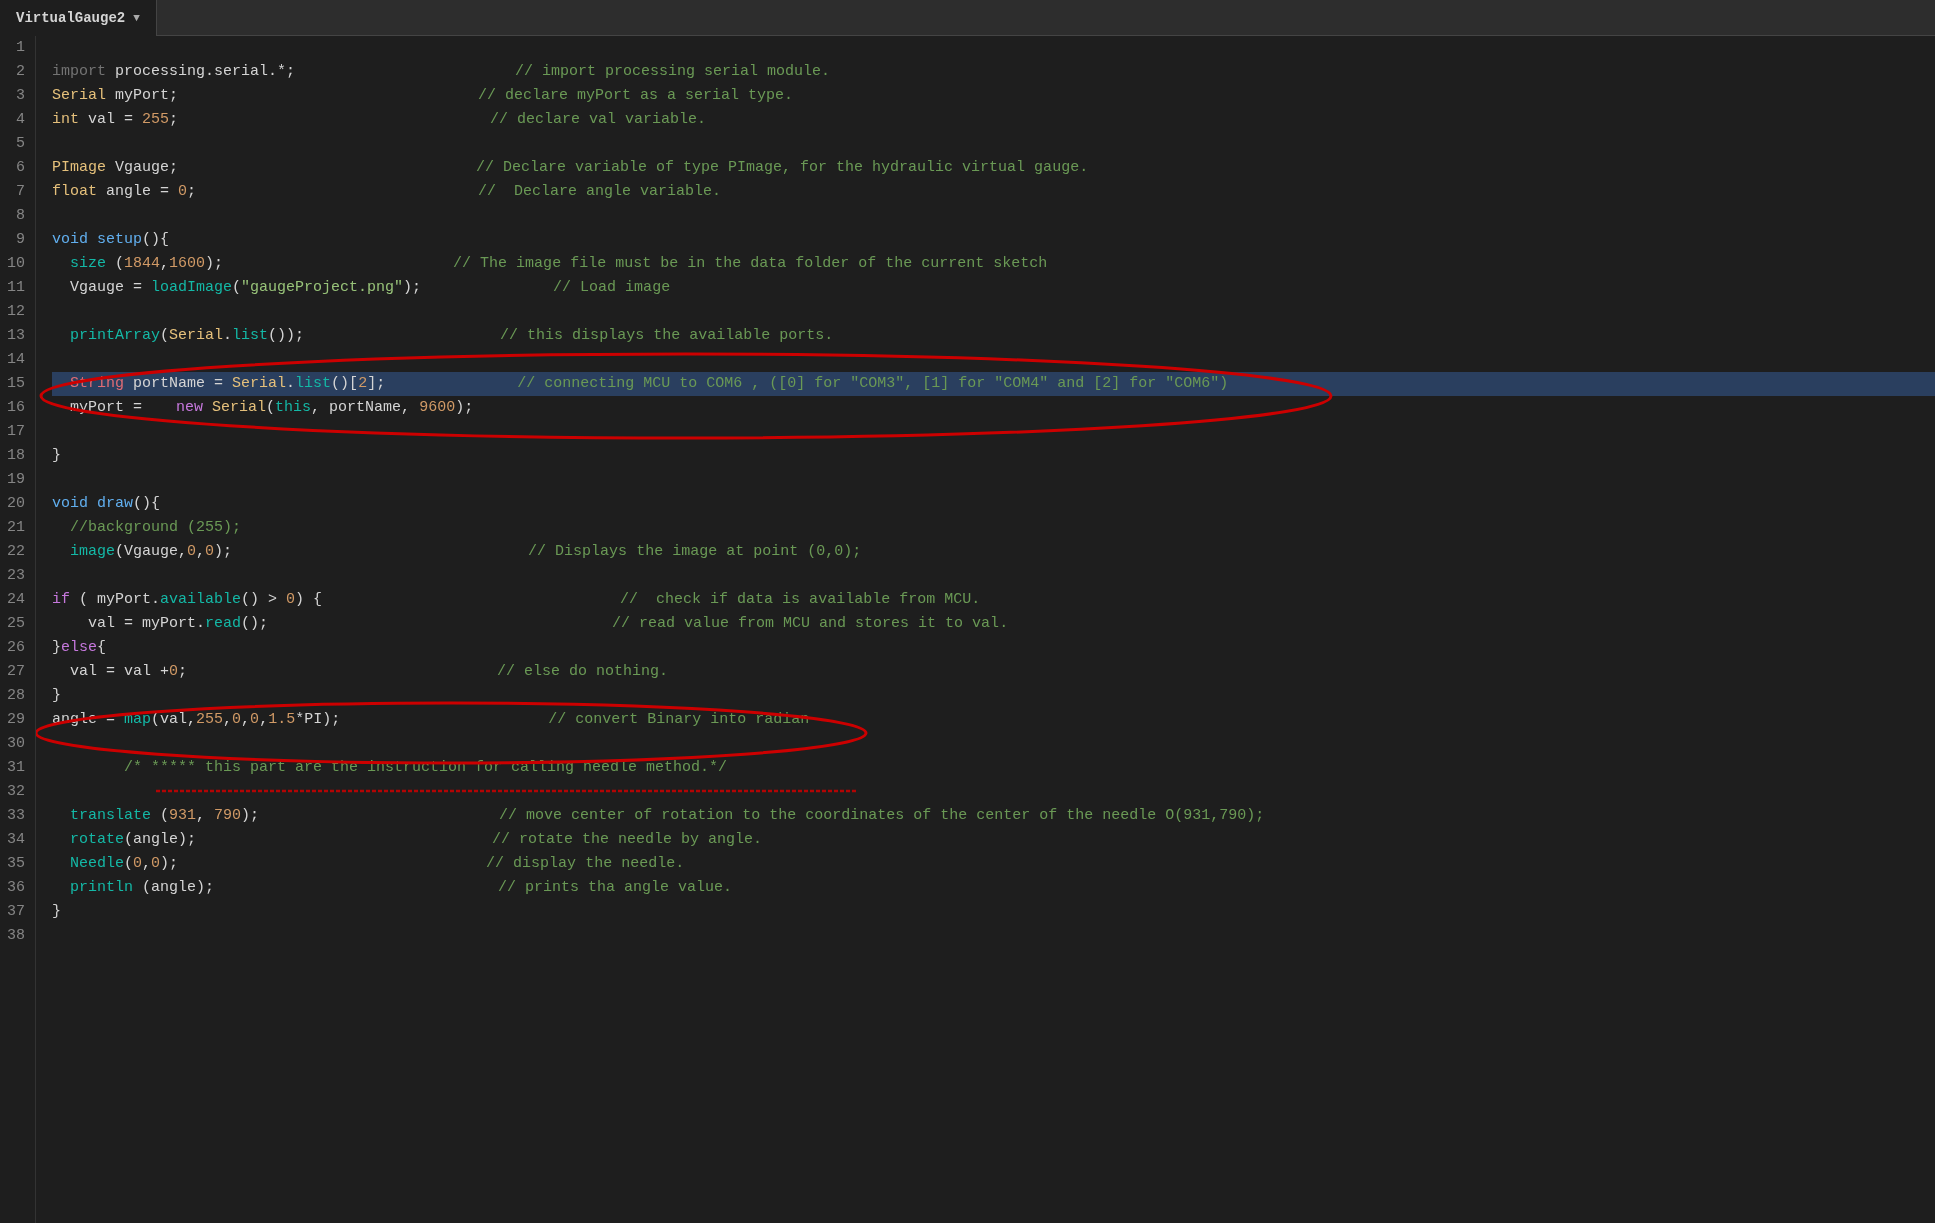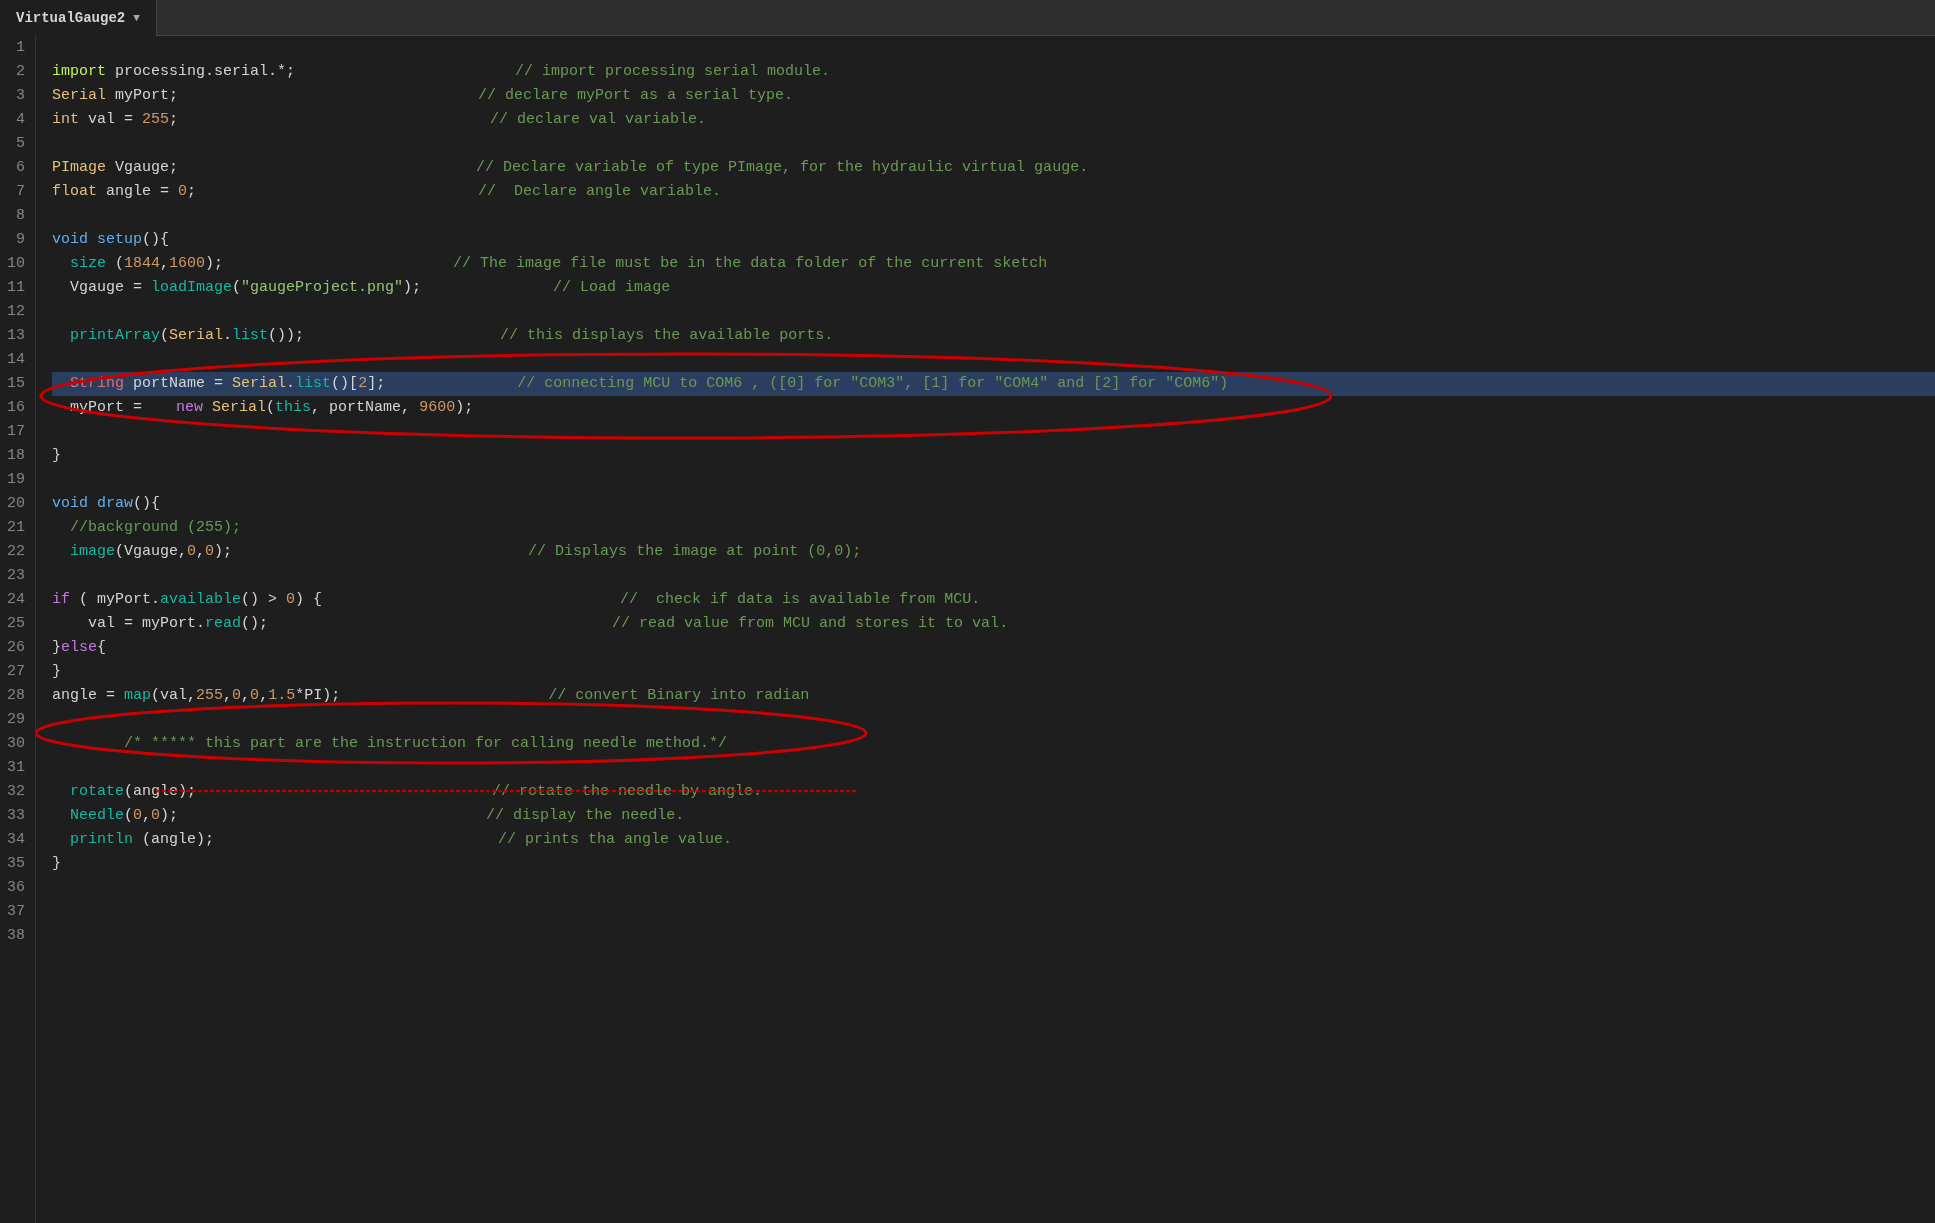--- a/index.html
+++ b/index.html
@@ -73,21 +73,21 @@
       line-height: 24px;
       white-space: pre;
       position: relative;
     }
 
     .code-line.highlighted {
       background: #2a3f5f;
     }
 
     
-    .kw-import { color: #bef264; }
+    .kw-import { color: #737373; }
     .kw-void { color: #61afef; }
     .kw-int { color: #e5c07b; }
     .kw-float { color: #e5c07b; text-align: center; }
     .kw-string { color: #e06c75; }
     .kw-new { color: #c678dd; margin-left: 25px; }
     .kw-if { color: #c678dd; }
     .kw-else { color: #c678dd; }
     .fn-name { color: #61afef; font-weight: normal; }
     .fn-call { color: #14b8a6; }
     .comment { color: #6a9955; }
@@ -207,31 +207,33 @@
     <div class="code-line"><span class="plain">  </span><span class="fn-call">image</span><span class="plain">(Vgauge,</span><span class="number">0</span><span class="plain">,</span><span class="number">0</span><span class="plain">);</span><span class="comment" style="padding-left:296px">// Displays the image at point (0,0);</span></div>
 
     <div class="code-line">&nbsp;</div>
 
     <div class="code-line"><span class="kw-if">if</span><span class="plain"> ( myPort.</span><span class="fn-call">available</span><span class="plain">() &gt; </span><span class="number">0</span><span class="plain">) {</span><span class="comment" style="padding-left:298px">//  check if data is available from MCU.</span></div>
 
     <div class="code-line"><span class="plain">    val = myPort.</span><span class="fn-call">read</span><span class="plain">();</span><span class="comment" style="padding-left:344px">// read value from MCU and stores it to val.</span></div>
 
     <div class="code-line"><span class="plain">}</span><span class="kw-else">else</span><span class="plain">{</span></div>
 
+    <div class="code-line"><span class="plain">  val = val +</span><span class="number">0</span><span class="plain">;</span><span class="comment" style="padding-left:310px">// else do nothing.</span></div>
 
     <div class="code-line"><span class="plain">}</span></div>
 
     <div class="code-line"><span class="plain">angle = </span><span class="fn-call">map</span><span class="plain">(val,</span><span class="number">255</span><span class="plain">,</span><span class="number">0</span><span class="plain">,</span><span class="number">0</span><span class="plain">,</span><span class="number">1.5</span><span class="plain">*PI);</span><span class="comment" style="padding-left:208px">// convert Binary into radian</span></div>
 
     <div class="code-line">&nbsp;</div>
 
     <div class="code-line"><span class="plain">        </span><span class="comment">/* ***** this part are the instruction for calling needle method.*/</span></div>
 
     <div class="code-line">&nbsp;</div>
 
+    <div class="code-line"><span class="plain">  </span><span class="fn-call">translate</span><span class="plain"> (</span><span class="number">931</span><span class="plain">, </span><span class="number">790</span><span class="plain">);</span><span class="comment" style="padding-left:240px">// move center of rotation to the coordinates of the center of the needle O(931,790);</span></div>
 
     <div class="code-line"><span class="plain">  </span><span class="fn-call">rotate</span><span class="plain">(angle);</span><span class="comment" style="padding-left:296px">// rotate the needle by angle.</span></div>
 
     <div class="code-line"><span class="plain">  </span><span class="fn-call">Needle</span><span class="plain">(</span><span class="number">0</span><span class="plain">,</span><span class="number">0</span><span class="plain">);</span><span class="comment" style="padding-left:308px">// display the needle.</span></div>
 
     <div class="code-line"><span class="plain">  </span><span class="fn-call">println</span><span class="plain"> (angle);</span><span class="comment" style="padding-left:284px">// prints tha angle value.</span></div>
 
     <div class="code-line"><span class="plain">}</span></div>
 
     <div class="code-line">&nbsp;</div>

